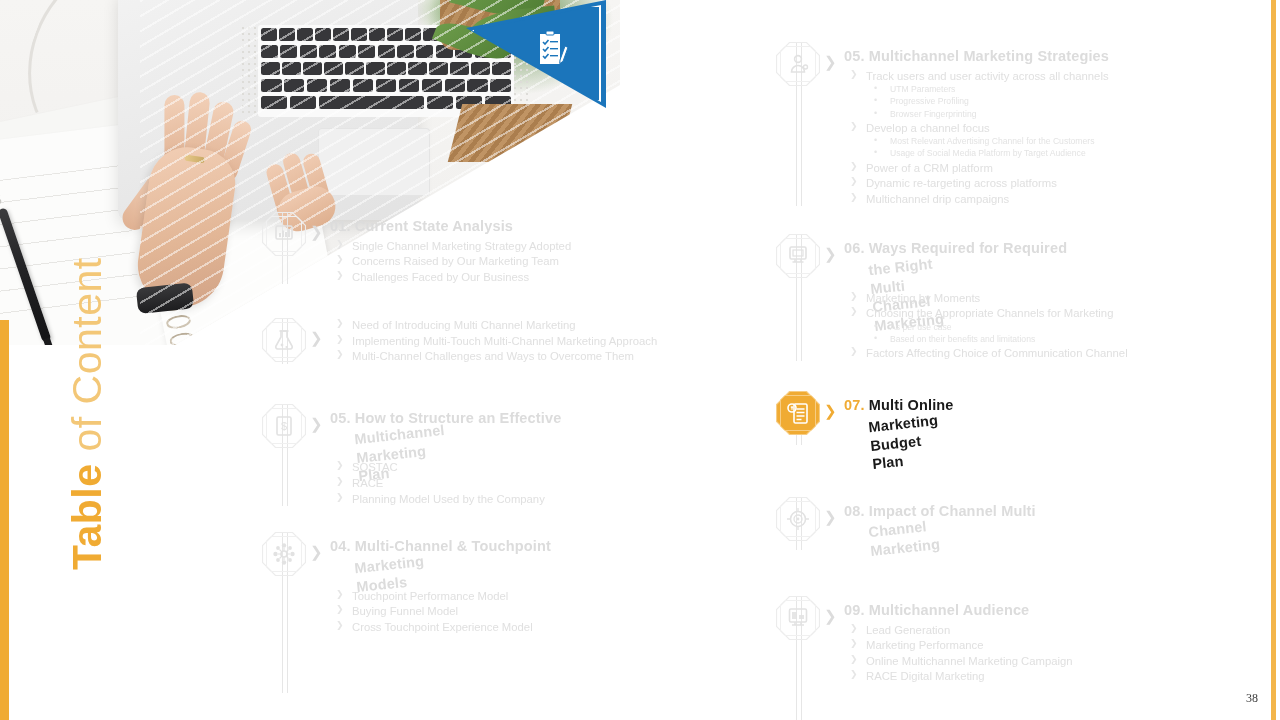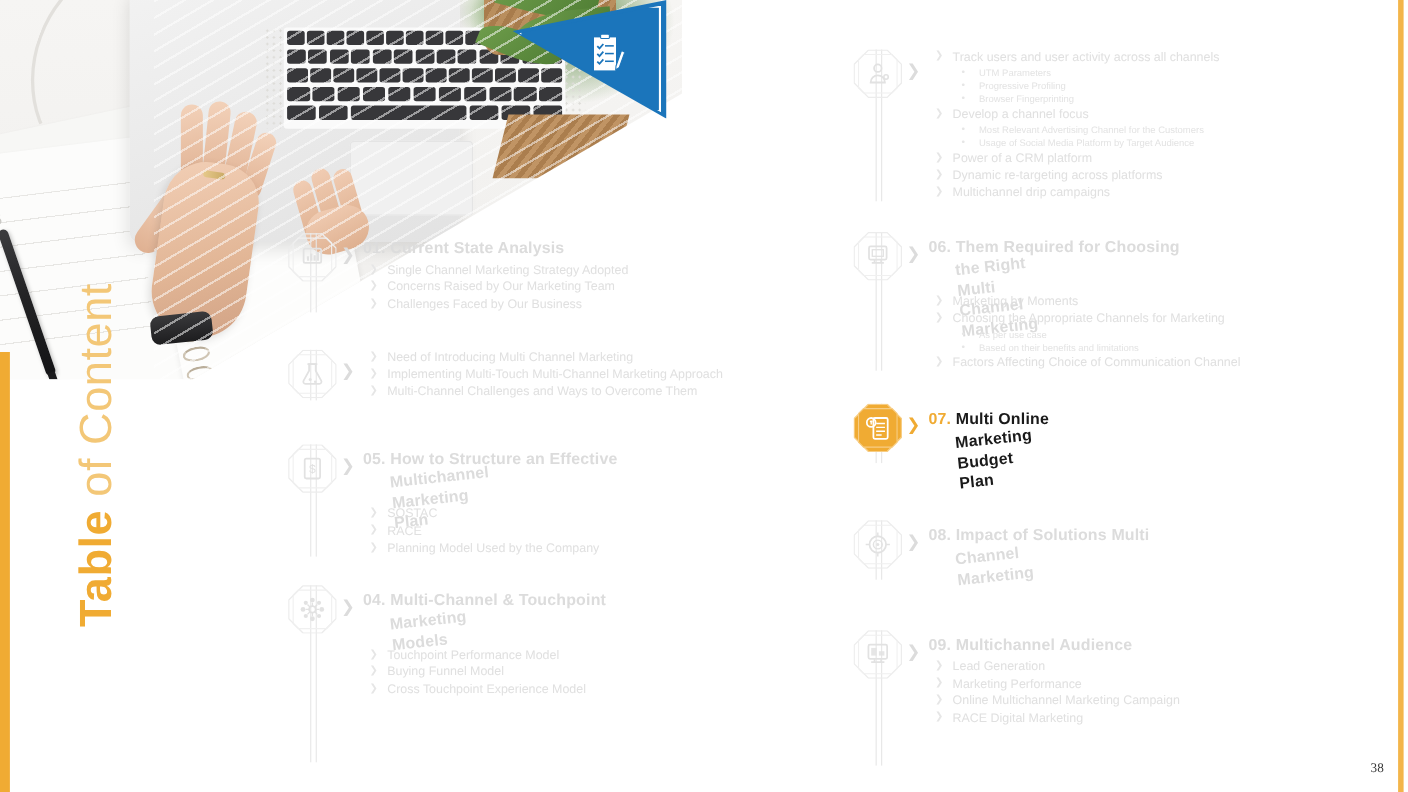--- a/index.html
+++ b/index.html
@@ -417,20 +417,21 @@
           <i></i>
         </span>
         <span class="badge"><svg width="44" height="44" viewBox="0 0 44 44">
             <polygon points="13.5,0.5 30.5,0.5 43.5,13.5 43.5,30.5 30.5,43.5 13.5,43.5 0.5,30.5 0.5,13.5" fill="none" stroke="#ececec" stroke-width="1.2"></polygon>
             <polygon points="9,4.5 35,4.5 39.5,9 39.5,35 35,39.5 9,39.5 4.5,35 4.5,9" fill="none" stroke="#f0f0f0" stroke-width="1"></polygon>
             <circle cx="22" cy="17" r="3.4" fill="none" stroke="#e2e2e2" stroke-width="1.6"></circle>
             <path d="M15.5 30 a6.5 6.5 0 0 1 13 0 z" fill="none" stroke="#e2e2e2" stroke-width="1.6"></path>
             <circle cx="29.5" cy="25" r="2" fill="none" stroke="#e2e2e2" stroke-width="1.4"></circle>
           </svg></span>
         <span class="chev">❯</span>
+        <div class="head"><span class="num">05.</span> <span class="ttl">Multichannel Marketing Strategies</span></div>
         <ul class="bul">
           <li><span class="ar">❯</span>Track users and user activity across all channels</li>
           <ul class="sub">
             <li><span class="dot">•</span>UTM Parameters</li>
             <li><span class="dot">•</span>Progressive Profiling</li>
             <li><span class="dot">•</span>Browser Fingerprinting</li>
           </ul>
           <li><span class="ar">❯</span>Develop a channel focus</li>
           <ul class="sub">
             <li><span class="dot">•</span>Most Relevant Advertising Channel for the Customers</li>
@@ -447,21 +448,21 @@
           <i></i>
         </span>
         <span class="badge"><svg width="44" height="44" viewBox="0 0 44 44">
             <polygon points="13.5,0.5 30.5,0.5 43.5,13.5 43.5,30.5 30.5,43.5 13.5,43.5 0.5,30.5 0.5,13.5" fill="none" stroke="#ececec" stroke-width="1.2"></polygon>
             <polygon points="9,4.5 35,4.5 39.5,9 39.5,35 35,39.5 9,39.5 4.5,35 4.5,9" fill="none" stroke="#f0f0f0" stroke-width="1"></polygon>
             <rect x="14" y="13" width="16" height="12" rx="1.4" fill="none" stroke="#e2e2e2" stroke-width="1.6"></rect>
             <path d="M19 25v3h6v-3M16.5 28h11" stroke="#e2e2e2" stroke-width="1.5" fill="none"></path>
             <rect x="17" y="16" width="10" height="6" fill="none" stroke="#e2e2e2" stroke-width="1.2"></rect>
           </svg></span>
         <span class="chev">❯</span>
-        <div class="head"><span class="num">06.</span> <span class="ttl">Them Required for Choosing</span><span class="l2">the Right Multi Channel Marketing</span></div>
+        <div class="head"><span class="num">06.</span> <span class="ttl">Ways Required for Required</span><span class="l2">the Right Multi Channel Marketing</span></div>
         <ul class="bul">
           <li><span class="ar">❯</span>Marketing by Moments</li>
           <li><span class="ar">❯</span>Choosing the Appropriate Channels for Marketing</li>
           <ul class="sub">
             <li><span class="dot">•</span>As per use case</li>
             <li><span class="dot">•</span>Based on their benefits and limitations</li>
           </ul>
           <li><span class="ar">❯</span>Factors Affecting Choice of Communication Channel</li>
         </ul>
       </div>
@@ -488,21 +489,21 @@
         </span>
         <span class="badge"><svg width="44" height="44" viewBox="0 0 44 44">
             <polygon points="13.5,0.5 30.5,0.5 43.5,13.5 43.5,30.5 30.5,43.5 13.5,43.5 0.5,30.5 0.5,13.5" fill="none" stroke="#ececec" stroke-width="1.2"></polygon>
             <polygon points="9,4.5 35,4.5 39.5,9 39.5,35 35,39.5 9,39.5 4.5,35 4.5,9" fill="none" stroke="#f0f0f0" stroke-width="1"></polygon>
             <circle cx="22" cy="22" r="7.5" fill="none" stroke="#e2e2e2" stroke-width="1.6"></circle>
             <circle cx="22" cy="22" r="4" fill="none" stroke="#e2e2e2" stroke-width="1.3"></circle>
             <circle cx="22" cy="22" r="1.4" fill="#e2e2e2"></circle>
             <path d="M22 11v3M22 30v3M11 22h3M30 22h3" stroke="#e2e2e2" stroke-width="1.3"></path>
           </svg></span>
         <span class="chev">❯</span>
-        <div class="head"><span class="num">08.</span> <span class="ttl">Impact of Solutions Multi</span><span class="l2">Channel Marketing</span></div>
+        <div class="head"><span class="num">08.</span> <span class="ttl">Impact of Channel Multi</span><span class="l2">Channel Marketing</span></div>
       </div>
       <div class="item" style="margin-bottom: 20px;">
         <span class="rail" style="height: 123.891px; bottom: auto;">
           <i></i>
           <i></i>
         </span>
         <span class="badge"><svg width="44" height="44" viewBox="0 0 44 44">
             <polygon points="13.5,0.5 30.5,0.5 43.5,13.5 43.5,30.5 30.5,43.5 13.5,43.5 0.5,30.5 0.5,13.5" fill="none" stroke="#ececec" stroke-width="1.2"></polygon>
             <polygon points="9,4.5 35,4.5 39.5,9 39.5,35 35,39.5 9,39.5 4.5,35 4.5,9" fill="none" stroke="#f0f0f0" stroke-width="1"></polygon>
             <rect x="13.5" y="13" width="17" height="13" rx="1.4" fill="none" stroke="#e2e2e2" stroke-width="1.6"></rect>

